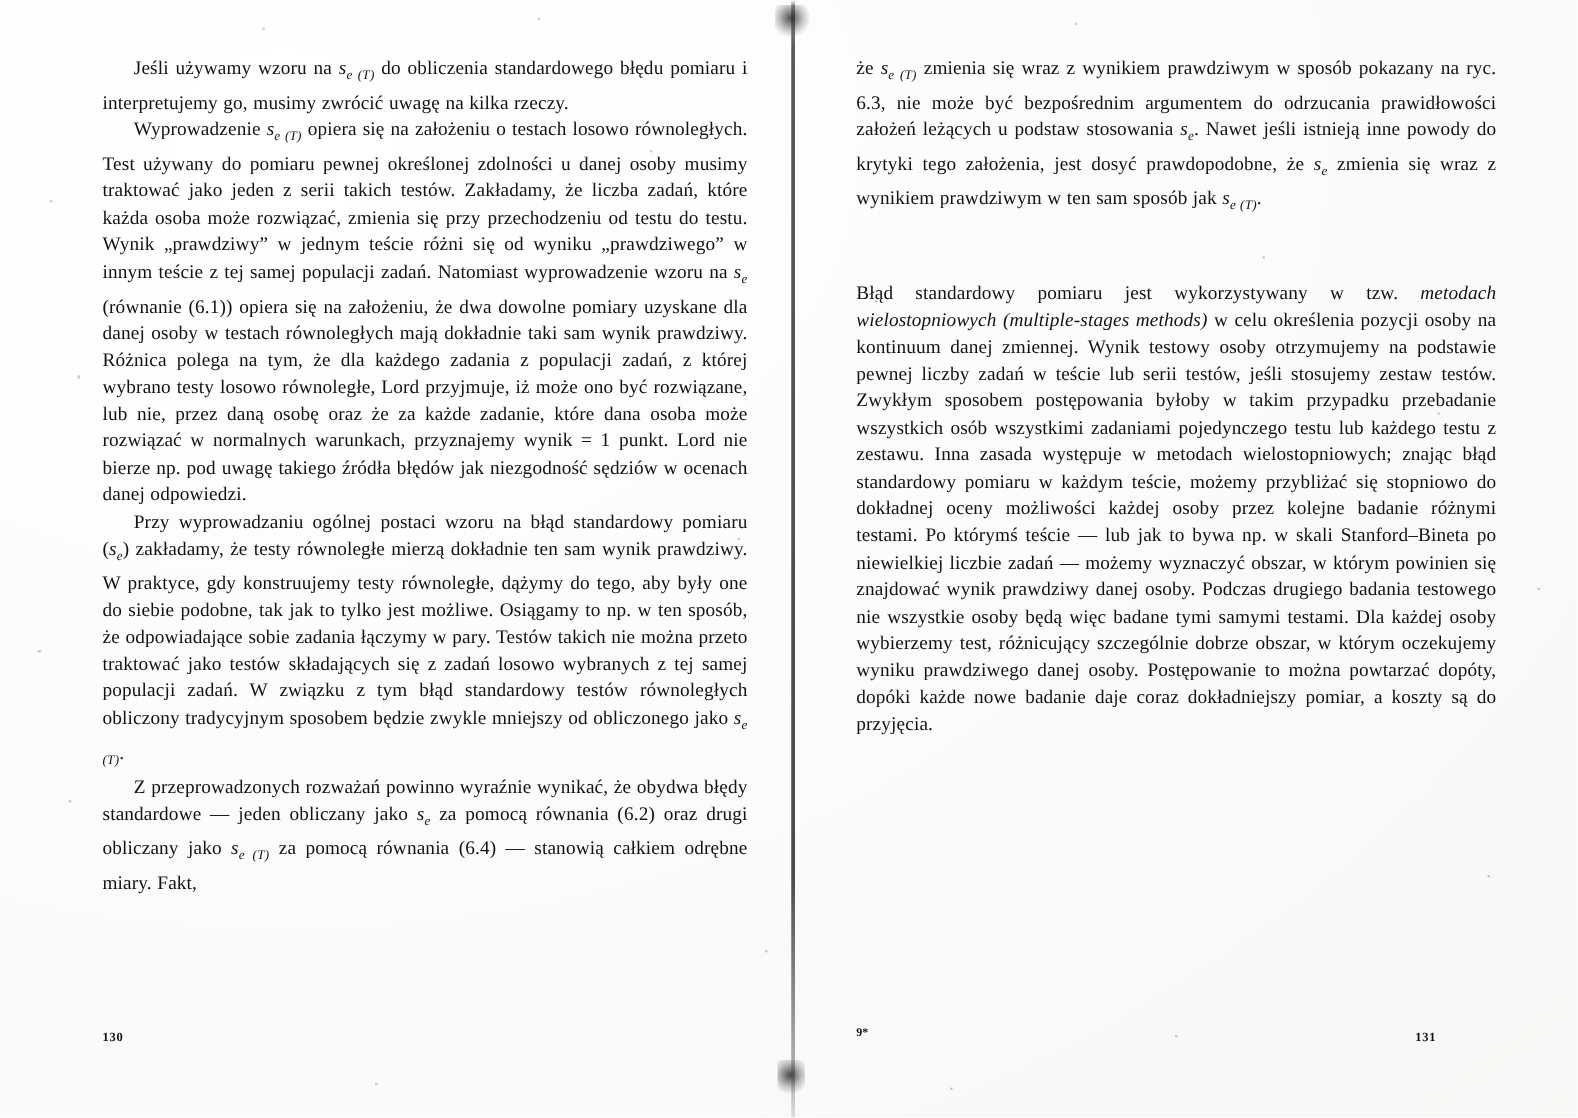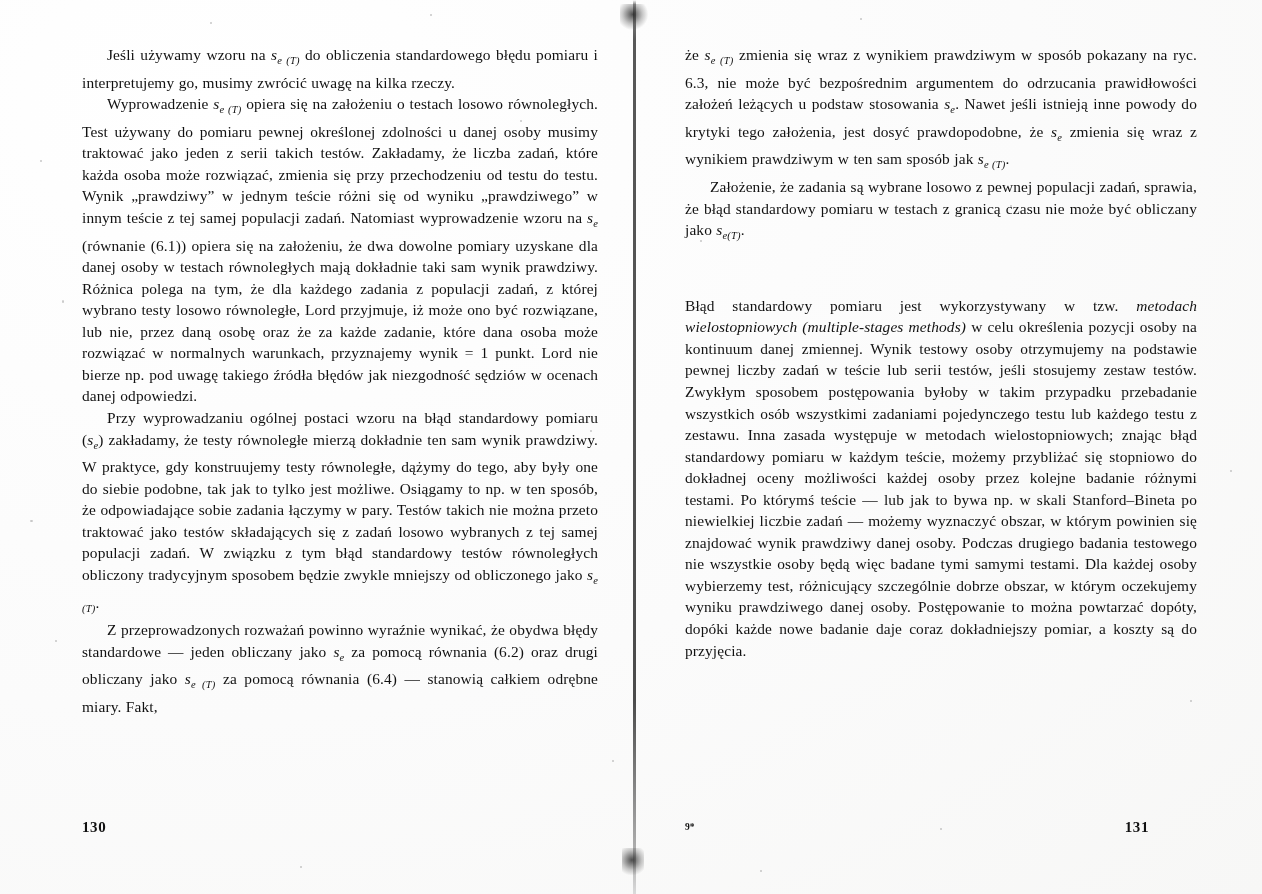--- a/index.html
+++ b/index.html
@@ -97,21 +97,21 @@
   .math sub {
     font-style: italic;
     font-size: .68em;
     letter-spacing: .2px;
   }
   .ital { font-style: italic; }
 
   .folio {
     position: absolute;
     bottom: 58px;
-    font-size: 15px;
+    font-size: 10px;
     font-weight: bold;
     letter-spacing: .6px;
   }
   .folio-left  { left: 82px; }
   .folio-right { right: 64px; }
   .signature {
     position: absolute;
     bottom: 62px;
     left: 49px;
     font-size: 9.5px;
@@ -164,21 +164,20 @@
       <p class="para indent">Wyprowadzenie <span class="math">s<sub>e (T)</sub></span> opiera się na założeniu o testach losowo równoległych. Test używany do pomiaru pewnej określonej zdolności u danej osoby musimy traktować jako jeden z serii takich testów. Zakładamy, że liczba zadań, które każda osoba może rozwiązać, zmienia się przy przechodzeniu od testu do testu. Wynik „prawdziwy” w jednym teście różni się od wyniku „prawdziwego” w innym teście z tej samej populacji zadań. Natomiast wyprowadzenie wzoru na <span class="math">s<sub>e</sub></span> (równanie (6.1)) opiera się na założeniu, że dwa dowolne pomiary uzyskane dla danej osoby w testach równoległych mają dokładnie taki sam wynik prawdziwy. Różnica polega na tym, że dla każdego zadania z populacji zadań, z której wybrano testy losowo równoległe, Lord przyjmuje, iż może ono być rozwiązane, lub nie, przez daną osobę oraz że za każde zadanie, które dana osoba może rozwiązać w normalnych warunkach, przyznajemy wynik = 1 punkt. Lord nie bierze np. pod uwagę takiego źródła błędów jak niezgodność sędziów w ocenach danej odpowiedzi.</p>
       <p class="para indent">Przy wyprowadzaniu ogólnej postaci wzoru na błąd standardowy pomiaru (<span class="math">s<sub>e</sub></span>) zakładamy, że testy równoległe mierzą dokładnie ten sam wynik prawdziwy. W praktyce, gdy konstruujemy testy równoległe, dążymy do tego, aby były one do siebie podobne, tak jak to tylko jest możliwe. Osiągamy to np. w ten sposób, że odpowiadające sobie zadania łączymy w pary. Testów takich nie można przeto traktować jako testów składających się z zadań losowo wybranych z tej samej populacji zadań. W związku z tym błąd standardowy testów równoległych obliczony tradycyjnym sposobem będzie zwykle mniejszy od obliczonego jako <span class="math">s<sub>e (T)</sub></span>.</p>
       <p class="para indent">Z przeprowadzonych rozważań powinno wyraźnie wynikać, że obydwa błędy standardowe — jeden obliczany jako <span class="math">s<sub>e</sub></span> za pomocą równania (6.2) oraz drugi obliczany jako <span class="math">s<sub>e (T)</sub></span> za pomocą równania (6.4) — stanowią całkiem odrębne miary. Fakt,</p>
     </div>
     <div class="folio folio-left">130</div>
   </div>
 
   <div class="page page-right">
     <div class="col">
       <p class="para">że <span class="math">s<sub>e (T)</sub></span> zmienia się wraz z wynikiem prawdziwym w sposób pokazany na ryc. 6.3, nie może być bezpośrednim argumentem do odrzucania prawidłowości założeń leżących u podstaw stosowania <span class="math">s<sub>e</sub></span>. Nawet jeśli istnieją inne powody do krytyki tego założenia, jest dosyć prawdopodobne, że <span class="math">s<sub>e</sub></span> zmienia się wraz z wynikiem prawdziwym w ten sam sposób jak <span class="math">s<sub>e (T)</sub></span>.</p>
-      <p class="para indent">Założenie, że zadania są wybrane losowo z pewnej populacji zadań, sprawia, że błąd standardowy pomiaru w testach z granicą czasu nie może być obliczany jako <span class="math">s<sub>e(T)</sub></span>.</p>
 
       <div class="spacer-before-head"></div>
       <div class="spacer-after-head"></div>
 
       <p class="para">Błąd standardowy pomiaru jest wykorzystywany w tzw. <span class="ital">metodach wielostopniowych (multiple-stages methods)</span> w celu określenia pozycji osoby na kontinuum danej zmiennej. Wynik testowy osoby otrzymujemy na podstawie pewnej liczby zadań w teście lub serii testów, jeśli stosujemy zestaw testów. Zwykłym sposobem postępowania byłoby w takim przypadku przebadanie wszystkich osób wszystkimi zadaniami pojedynczego testu lub każdego testu z zestawu. Inna zasada występuje w metodach wielostopniowych; znając błąd standardowy pomiaru w każdym teście, możemy przybliżać się stopniowo do dokładnej oceny możliwości każdej osoby przez kolejne badanie różnymi testami. Po którymś teście — lub jak to bywa np. w skali Stanford–Bineta po niewielkiej liczbie zadań — możemy wyznaczyć obszar, w którym powinien się znajdować wynik prawdziwy danej osoby. Podczas drugiego badania testowego nie wszystkie osoby będą więc badane tymi samymi testami. Dla każdej osoby wybierzemy test, różnicujący szczególnie dobrze obszar, w którym oczekujemy wyniku prawdziwego danej osoby. Postępowanie to można powtarzać dopóty, dopóki każde nowe badanie daje coraz dokładniejszy pomiar, a koszty są do przyjęcia.</p>
     </div>
     <div class="signature">9*</div>
     <div class="folio folio-right">131</div>
   </div>
 

